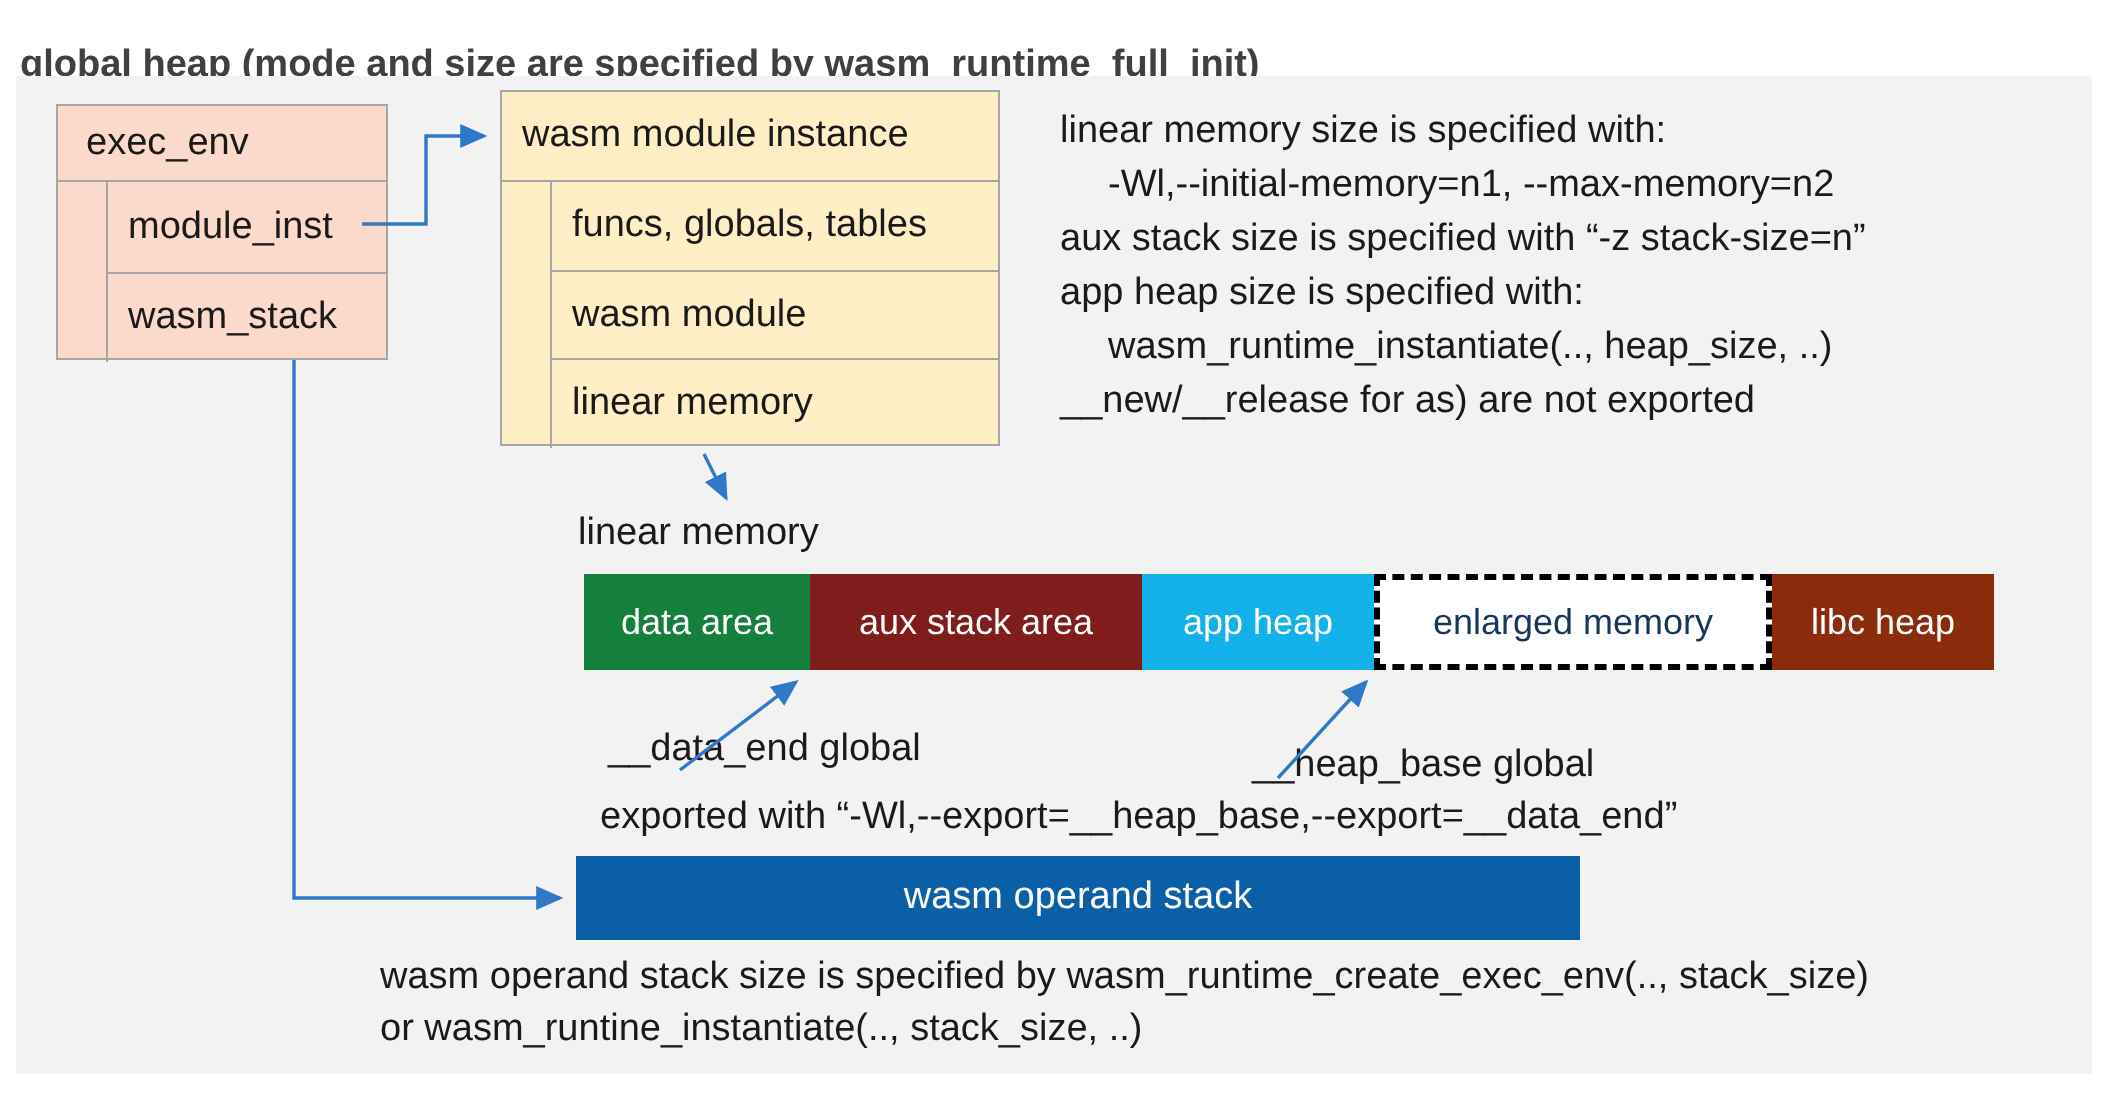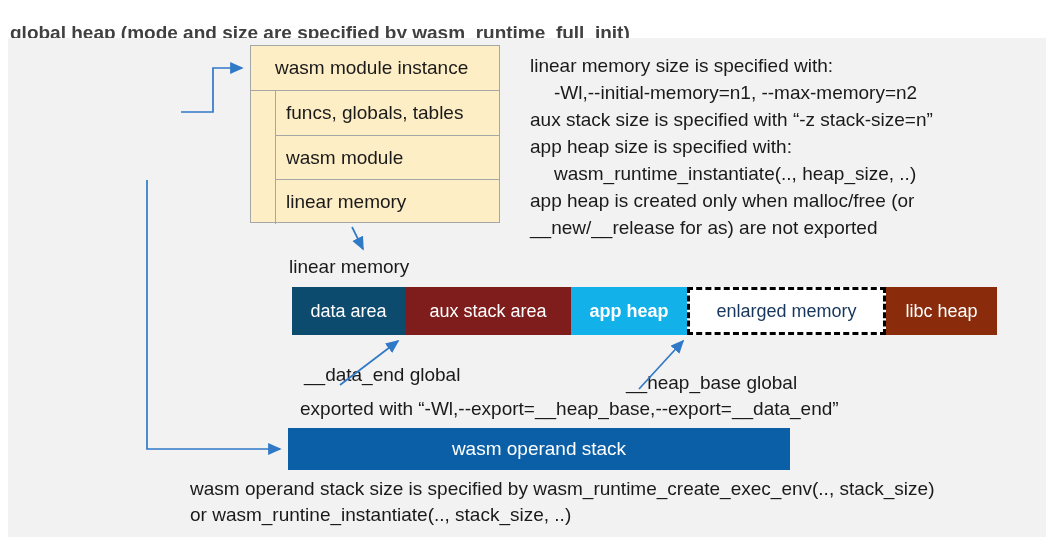--- a/index.html
+++ b/index.html
@@ -49,21 +49,21 @@
     display: flex; align-items: center;
     font-size: 19px; padding-left: 10px;
     white-space: nowrap;
   }
   .nbox .row + .row { border-top: 1px solid #a6a6a6; }
   #exec-box { left: 20px; top: 14px; width: 166px; height: 128px; }
   #exec-box .hdr { height: 38px; }
   #exec-box .strip { width: 25px; }
   #exec-box .row { height: 45px; }
   #inst-box { left: 242px; top: 7px; width: 250px; height: 178px; }
-  #inst-box .hdr { height: 45px; padding-left: 24px; }
+  #inst-box .hdr { height: 45px; padding-left: 10px; }
   #inst-box .strip { width: 25px; }
   #inst-box .row { height: 44px; }
   #inst-box .row:last-child { height: 45px; }
   
   .side-notes {
     position: absolute;
     left: 522px; top: 14px;
     font-size: 19px; line-height: 27px;
     white-space: nowrap;
   }
@@ -106,48 +106,57 @@
 </style>
 </head>
 <body>
 
 <div id="stage">
 
   <div class="title">global heap (mode and size are specified by wasm_runtime_full_init)</div>
 
   <div class="canvas" style="background-color: rgb(242, 242, 242);">
 
+    <div class="nbox" id="exec-box" style="background-color: rgb(251, 218, 203);">
+      <div class="hdr">exec_env</div>
+      <div class="body" style="height:90px;">
+        <div class="strip"></div>
+        <div class="rows">
+          <div class="row">module_inst</div>
+          <div class="row">wasm_stack</div>
+        </div>
+      </div>
+    </div>
 
     <div class="nbox" id="inst-box" style="background-color: rgb(253, 238, 198);">
       <div class="hdr">wasm module instance</div>
       <div class="body" style="height:133px;">
         <div class="strip"></div>
         <div class="rows">
           <div class="row">funcs, globals, tables</div>
           <div class="row">wasm module</div>
           <div class="row">linear memory</div>
         </div>
       </div>
     </div>
 
     <div class="side-notes">
       <div>linear memory size is specified with:</div>
       <div class="indent">-Wl,--initial-memory=n1, --max-memory=n2</div>
       <div>aux stack size is specified with “-z stack-size=n”</div>
       <div>app heap size is specified with:</div>
       <div class="indent">wasm_runtime_instantiate(.., heap_size, ..)</div>
-      <div>app heap is created only when malloc/free (or</div>
       <div>__new/__release for as) are not exported</div>
     </div>
 
     <div class="lm-label">linear memory</div>
     <div class="membar">
-      <div class="seg seg-0" style="background-color: #0c4a6e; color: rgb(255, 255, 255);">data area</div>
+      <div class="seg seg-0" style="background-color: #15803d; color: rgb(255, 255, 255);">data area</div>
       <div class="seg seg-1" style="background-color: #7f1d1d; color: rgb(255, 255, 255);">aux stack area</div>
-      <div class="seg seg-2" style="background-color: rgb(18, 177, 234); color: rgb(255, 255, 255); font-weight: bold;">app heap</div>
+      <div class="seg seg-2" style="background-color: rgb(18, 177, 234); color: rgb(255, 255, 255);">app heap</div>
       <div class="seg seg-4" style="background-color: rgb(255, 255, 255); color: rgb(23, 54, 93);">enlarged memory</div>
       <div class="seg seg-3" style="background-color: rgb(138, 43, 11); color: rgb(255, 255, 255);">libc heap</div>
     </div>
 
     <div class="ann" id="ann-data-end">__data_end global</div>
     <div class="ann" id="ann-heap-base">__heap_base global</div>
     <div class="ann" id="ann-export">exported with “-Wl,--export=__heap_base,--export=__data_end”</div>
 
     <div class="opstack" style="background-color: rgb(10, 95, 166);">wasm operand stack</div>
 

